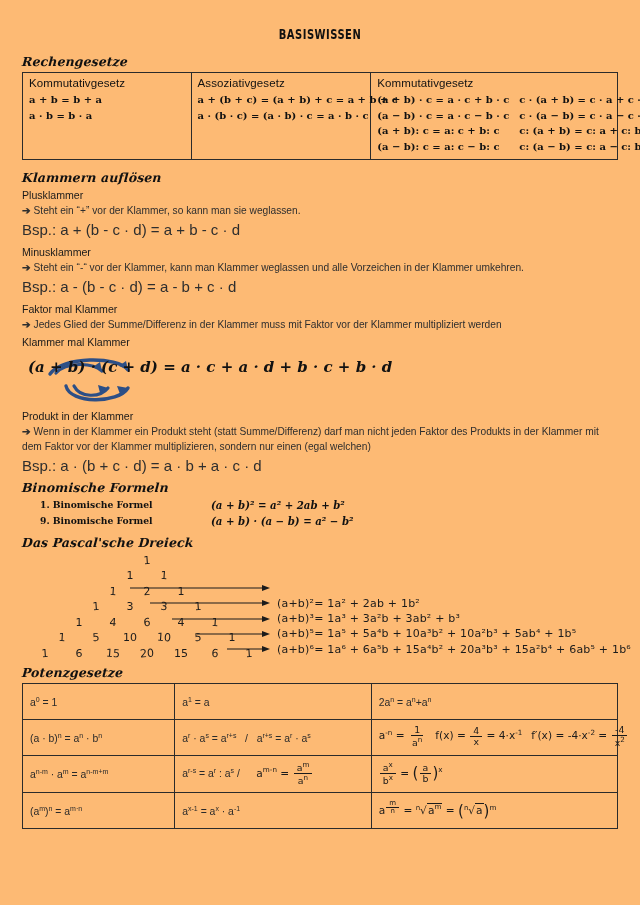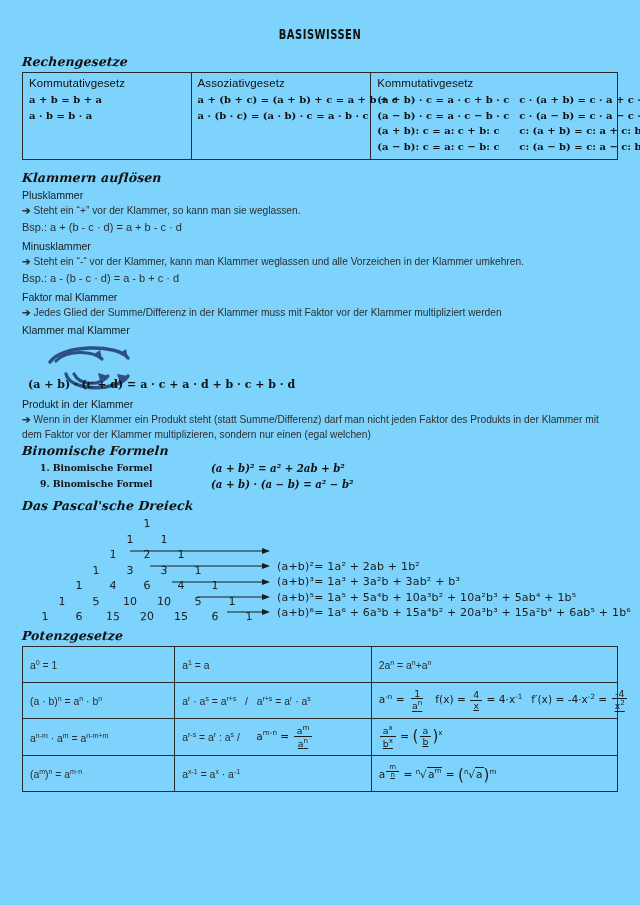--- a/index.html
+++ b/index.html
@@ -13,21 +13,21 @@
     font-family: "Liberation Sans", sans-serif;
     color: #1a1a1a;
     position: relative;
     overflow: hidden;
   }
   .page {
     width: 640px;
     height: 905px;
     box-sizing: border-box;
     padding: 26px 22px 10px 22px;
-    background: #7dd3fc;
+    background: #fdba74;
     position: relative;
   }
 
   
   .doc-title {
     text-align: center;
     font-family: "DejaVu Sans Condensed", "Liberation Sans Narrow", "Liberation Sans", sans-serif;
     font-weight: bold;
     font-size: 13.5px;
     letter-spacing: 0.6px;
@@ -99,39 +99,40 @@
     color: #2e2e2e;
     line-height: 1.5;
     margin: 0 0 1px 0;
   }
   .rule-line .arrow {
     font-weight: bold;
     margin-right: 3px;
     color: #2e2e2e;
   }
   .bsp {
-    font-size: 11px;
+    font-size: 15px;
     color: #2e2e2e;
     margin: 0 0 2px 0;
     line-height: 1.5;
   }
 
   
   .foil-wrap {
     position: relative;
     height: 52px;
     margin: 6px 0 4px 0;
   }
   .foil-formula {
     position: absolute;
     left: 6px;
-    top: 36px;
+    top: 4px;
     font-family: "DejaVu Serif", "Liberation Serif", serif;
     font-weight: bold;
-    font-size: 11px;
+    font-style: italic;
+    font-size: 15px;
     color: #111;
     white-space: nowrap;
   }
   .foil-svg {
     position: absolute;
     left: 0;
     top: 0;
   }
 
   
@@ -234,21 +235,21 @@
   .frac {
     display: inline-flex;
     flex-direction: column;
     align-items: center;
     vertical-align: middle;
     line-height: 1.05;
     margin: 0 1px;
     font-size: 9.4px;
   }
   .frac .num { border-bottom: 1px solid #1b1b1b; padding: 0 3px; }
-  .frac .den { padding: 0 3px; text-decoration: underline; }
+  .frac .den { padding: 0 3px; }
   .paren-big {
     font-size: 15px;
     line-height: 1;
     vertical-align: middle;
   }
   .radical { letter-spacing: 0; }
   .radical .bar {
     border-top: 1px solid #1b1b1b;
     padding: 0 1px;
   }
@@ -337,20 +338,21 @@
       <path d="M 44 32 C 48 50, 96 50, 106 34" fill="none" stroke="#2d4f86" stroke-width="3.4" stroke-linecap="round"></path>
       <polygon points="106,34 98,40 95,32" fill="#2d4f86"></polygon>
     </svg>
     <div class="foil-formula">(a + b) · (c + d) = a · c + a · d + b · c + b · d</div>
   </div>
 
   <div class="sub-head">Produkt in der Klammer</div>
   <div class="rule-line">
     <span class="arrow">➔</span><span>Wenn in der Klammer ein Produkt steht (statt Summe/Differenz) darf man nicht jeden Faktor des Produkts in der Klammer mit dem Faktor vor der Klammer multiplizieren, sondern nur einen (egal welchen)</span>
   </div>
+  <div class="bsp">Bsp.: a · (b + c · d) = a · b + a · c · d</div>
 
   <div class="hw-head">Binomische Formeln</div>
   <div>
     <div class="binom-row">
       <div class="binom-label">1. Binomische Formel</div>
       <div class="binom-formula">(a + b)² = a² + 2ab + b²</div>
     </div>
     <div class="binom-row">
       <div class="binom-label">9. Binomische Formel</div>
       <div class="binom-formula">(a + b) · (a − b) = a² − b²</div>

